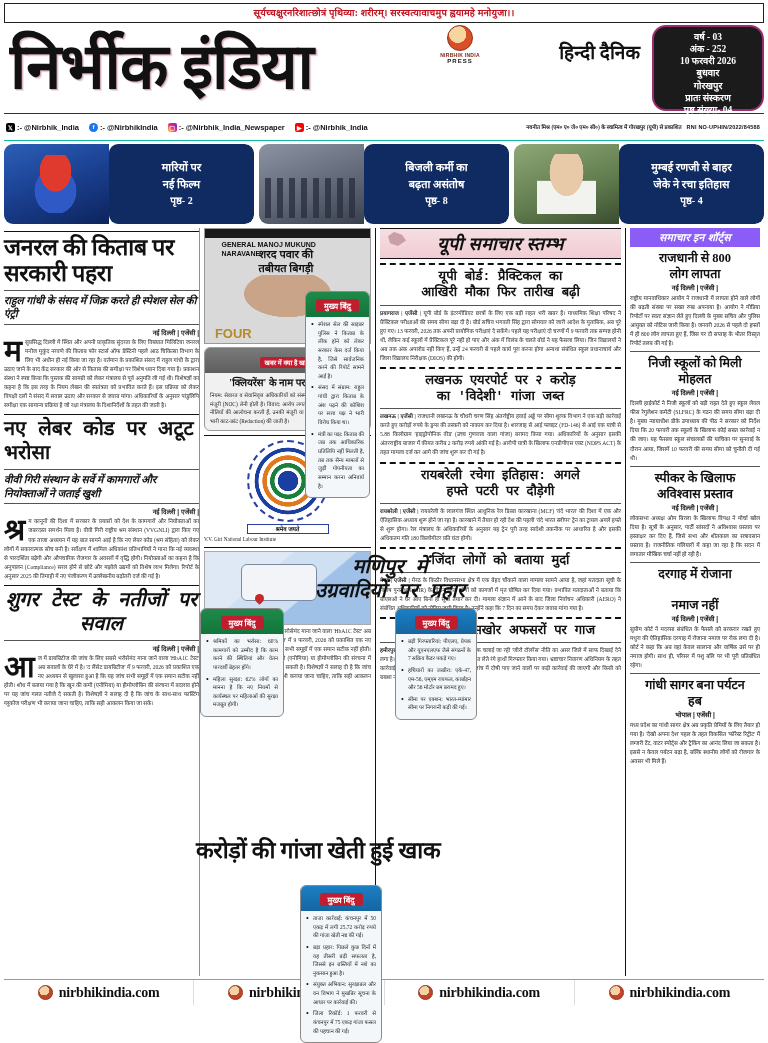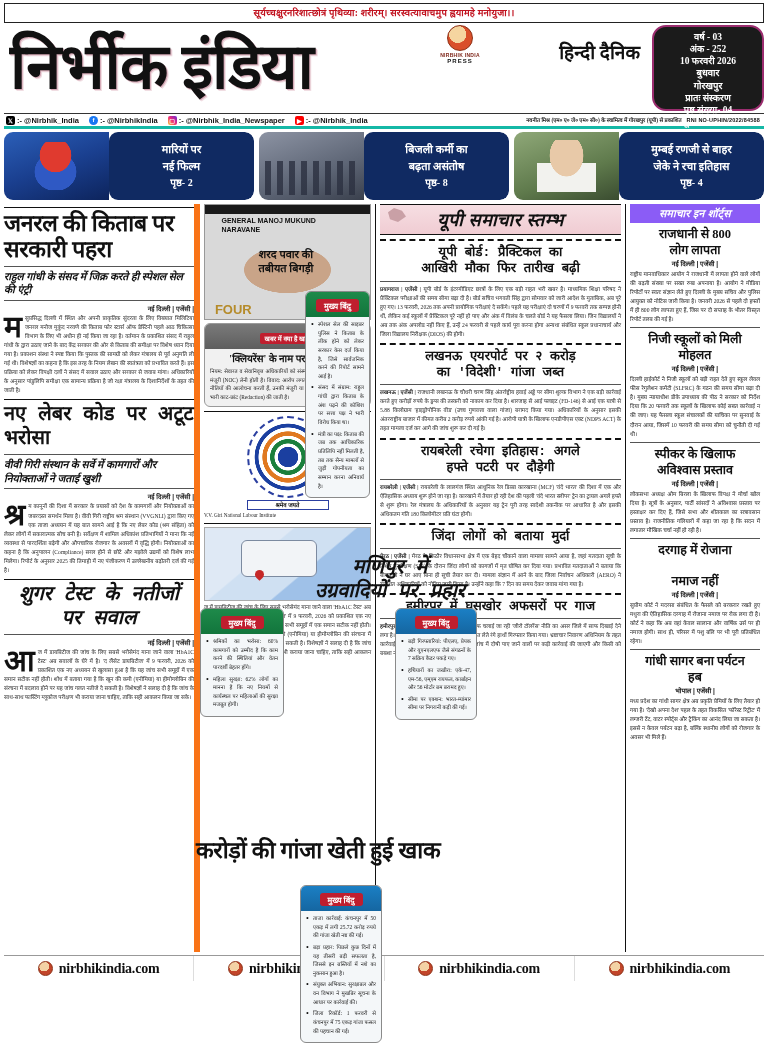--- a/index.html
+++ b/index.html
@@ -63,36 +63,36 @@
     font-family: "Liberation Serif", serif;
     font-size: 9.5px; font-weight: bold;
     line-height: 1.28;
     margin-left: 4px;
   }
   .mast-right div { white-space: nowrap; }
 
   
   .social-bar {
     display: flex; align-items: center; gap: 3px;
-    border-top: 1px solid #333; border-bottom: 3px solid #14b8a6;
-    margin-top: 2px; padding: 6px 2px; height: 14px;
+    border-top: 1px solid #333; border-bottom: 1px solid #14b8a6;
+    margin-top: 2px; padding: 13px 2px; height: 14px;
     font-size: 7.5px; font-weight: bold; color: #111;
   }
   .sicon { width: 9px; height: 9px; border-radius: 2px; display: inline-flex;
            align-items: center; justify-content: center; color: #fff; font-size: 6px; font-weight: bold; }
   .si-x { background: #000; }
   .si-fb { background: #1877f2; border-radius: 50%; }
   .si-ig { background: linear-gradient(45deg,#f9ce34,#ee2a7b,#6228d7); }
   .si-yt { background: #ff0000; }
   .social-item { display: flex; align-items: center; gap: 2px; margin-right: 7px; white-space: nowrap; }
   .publisher-line { margin-left: auto; font-size: 5.5px; font-weight: bold; color: #222; font-family: "Liberation Serif", serif; }
   .rni { font-size: 5.5px; font-weight: bold; color: #111; background: #fff; padding: 0 2px; letter-spacing: .2px; }
 
   
-  .teasers { display: flex; gap: 5px; margin-top: 3px; height: 68px; }
+  .teasers { display: flex; gap: 5px; margin-top: 3px; height: 80px; }
   .teaser { flex: 1; display: flex; border-radius: 9px; overflow: hidden; }
   .teaser-img { width: 42%; position: relative; }
   .t1 { background: linear-gradient(160deg,#2b5fb8 0%,#1a3f8f 50%,#0d245c 100%); }
   .t2 { background: linear-gradient(160deg,#8c93a3 0%,#5d6575 60%,#3a404d 100%); }
   .t3 { background: linear-gradient(160deg,#8fa878 0%,#5f7a4c 60%,#3a4c30 100%); }
   .mario { position:absolute; left:18%; top:14%; width: 62%; height: 72%;
            background: radial-gradient(ellipse at 50% 28%, #e03a2f 0 34%, transparent 35%),
                        radial-gradient(ellipse at 50% 62%, #2f59c4 0 45%, transparent 46%); }
   .ppl { position:absolute; bottom: 8%; left: 6%; width: 88%; height: 50%;
          background: repeating-linear-gradient(90deg,#2b3040 0 6px, transparent 6px 12px); opacity:.8; }
@@ -104,21 +104,21 @@
     display: flex; flex-direction: column; align-items: center; justify-content: center;
     font-family: "Liberation Serif", serif; font-weight: bold;
     font-size: 11px; line-height: 1.55; text-align: center;
     border-radius: 9px;
   }
   .teaser-page { font-size: 10px; }
 
   
   .main { display: flex; margin-top: 4px; height: 748px; gap: 0; }
   .col { position: relative; }
-  .colA { width: 196px; border-right: 6px solid #f97316; }
+  .colA { width: 196px; border-right: 1px solid #f97316; }
   .colB { width: 176px; padding: 0 4px; border-right: 1px solid #111; }
   .colC { width: 250px; padding: 0 4px; border-right: 1px solid #111; }
   .colD { width: 134px; padding-left: 4px; }
 
   .hl-xl {
     font-family: "Liberation Serif", serif; font-weight: bold;
     font-size: 23px; line-height: 1.12; color: #111; letter-spacing: -.3px;
   }
   .hl-lg {
     font-family: Liberation Mono, monospace; font-weight: bold;

